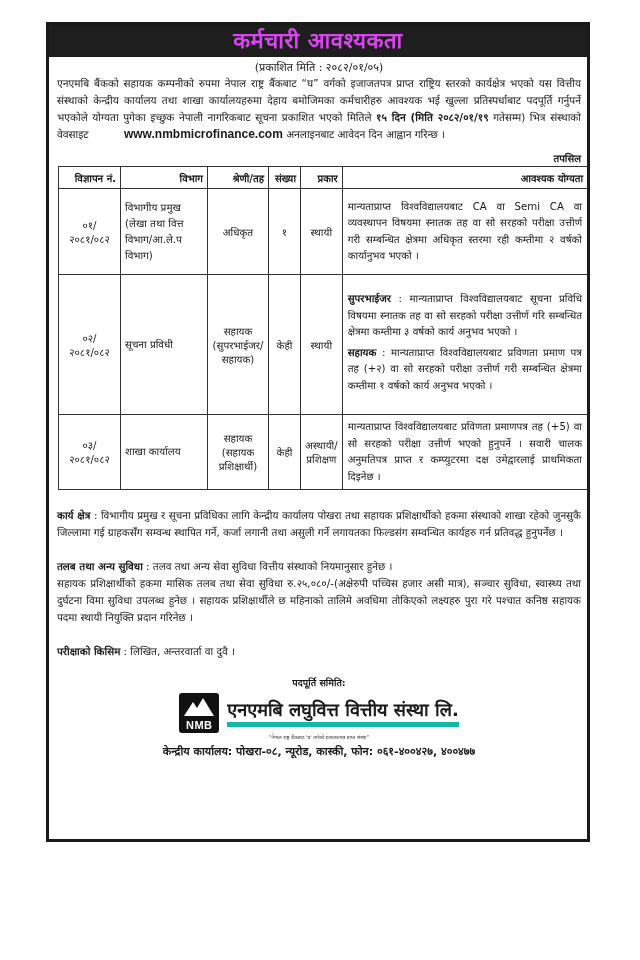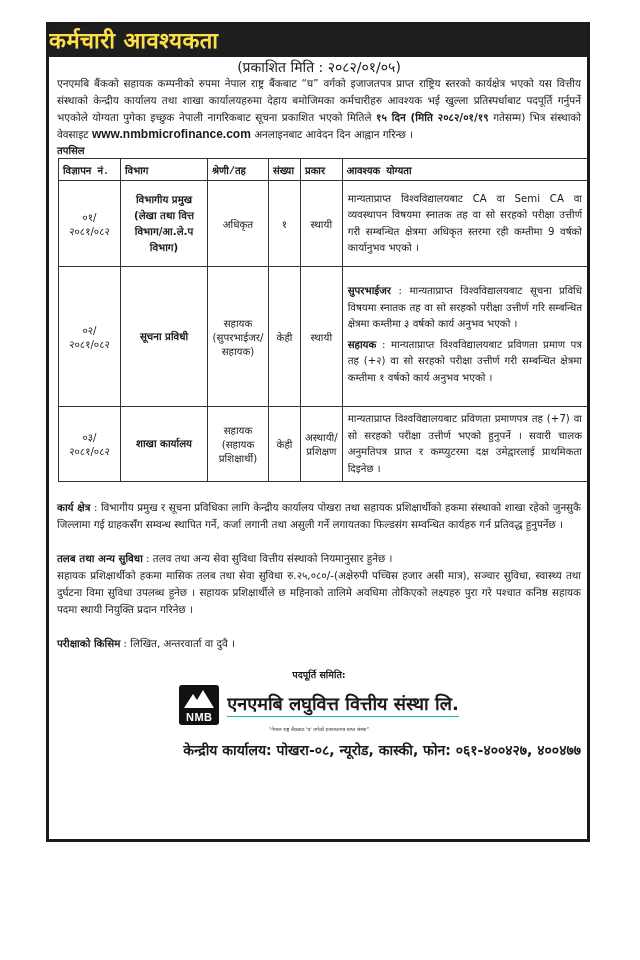--- a/index.html
+++ b/index.html
@@ -2,54 +2,54 @@
 <html><head>
 <meta charset="utf-8">
 <style>
   html, body { margin: 0; padding: 0; background: #ffffff; }
   body { width: 640px; height: 960px; position: relative; font-family: "DejaVu Sans", sans-serif; color: #1a1a1a; }
   .ad {
     position: absolute; left: 46px; top: 22px; width: 544px; height: 820px;
     border: 3px solid #1a1a1a; box-sizing: border-box; background: #fff; overflow: hidden;
   }
   .header {
-    background: #1e1e1e; color: #fde047; height: 32px; 
+    background: #1e1e1e; color: #d946ef; height: 32px; text-align: center;
     font-size: 22px; font-weight: bold; line-height: 32px; letter-spacing: 0.5px;
   }
   .inner { padding: 0 6px 0 8px; }
-  .pubdate { text-align: center; font-size: 14px; margin-top: 4px; line-height: 13px; }
+  .pubdate { text-align: center; font-size: 11px; margin-top: 4px; line-height: 13px; }
   .intro { font-size: 10.4px; line-height: 17px; text-align: justify; margin-top: 1px; }
   .intro b { font-weight: bold; }
-  .intro .url { font-family: "Liberation Sans", sans-serif; font-weight: bold; font-size: 12px; }
-  .tapsil { text-align: left; font-size: 10px; font-weight: bold; line-height: 14px; margin-top: 1px; }
+  .intro .url { font-family: "Liberation Sans", sans-serif; font-weight: bold; font-size: 12px; margin-left: 32px; }
+  .tapsil { text-align: right; font-size: 10px; font-weight: bold; line-height: 14px; margin-top: 9px; }
   table.vac { border-collapse: collapse; width: 530px; margin-left: 1px; font-size: 10.2px; }
   table.vac th, table.vac td { border: 1px solid #333; padding: 2px 4px; vertical-align: middle; }
-  table.vac th { font-weight: bold; text-align: left; height: 17px; font-size: 10px; font-family: Liberation Mono, monospace; }
+  table.vac th { font-weight: bold; text-align: right; height: 17px; font-size: 10px; }
   table.vac td.c { text-align: center; }
   table.vac td.q { text-align: justify; line-height: 16.5px; padding: 4px 5px; }
-  table.vac td.dept { font-weight: bold; text-align: center; line-height: 16px; }
+  table.vac td.dept { font-weight: normal; text-align: left; line-height: 16px; }
   .qsec { margin-bottom: 4px; }
   .qsec b { font-weight: bold; }
   .section { font-size: 10.3px; line-height: 17px; text-align: justify; margin-top: 17px; }
   .section b { font-weight: bold; }
   .exam-note { padding-left: 96px; font-size: 10.3px; line-height: 17px; }
   .ps { font-style: italic; font-weight: bold; font-size: 10px; line-height: 17px; margin-top: 3px; }
   .committee { text-align: center; font-weight: bold; font-size: 9.5px; line-height: 13px; margin-top: 16px; }
   .logo-row { display: flex; align-items: center; justify-content: center; margin-top: 4px; gap: 8px; }
   .logo-box {
     width: 40px; height: 40px; background: #111; border-radius: 3px; position: relative; overflow: hidden;
     display: flex; flex-direction: column; align-items: center; justify-content: flex-end;
   }
   .logo-box svg { position: absolute; top: 5px; left: 5px; }
   .logo-box .nmb { color: #fff; font-family: "Liberation Sans", sans-serif; font-weight: bold; font-size: 11px; margin-bottom: 2px; letter-spacing: 0.5px; }
   .org-names { display: flex; flex-direction: column; }
-  .org-np { font-size: 18px; font-weight: bold; line-height: 22px; border-bottom: 1px solid #14b8a6; padding-bottom: 1px; }
+  .org-np { font-size: 18px; font-weight: bold; line-height: 22px; border-bottom: 5px solid #14b8a6; padding-bottom: 1px; }
   .org-en { font-family: "Liberation Sans", sans-serif; font-size: 14.5px; font-weight: bold; line-height: 18px; }
   .tagline { text-align: center; font-size: 5px; line-height: 8px; color: #333; }
-  .address { text-align: right; font-size: 14px; font-weight: bold; line-height: 14px; margin-top: 10px; }
+  .address { text-align: center; font-size: 11px; font-weight: bold; line-height: 14px; margin-top: 4px; }
 </style>
 </head>
 <body>
 
 <div class="ad">
   <div class="header">कर्मचारी आवश्यकता</div>
   <div class="inner">
     <div class="pubdate">(प्रकाशित मिति : २०८२/०१/०५)</div>
 
     <div class="intro">
@@ -77,40 +77,40 @@
           <th>आवश्यक योग्यता</th>
         </tr>
       </thead>
       <tbody>
         <tr style="height:86px">
           <td class="c">०१/ २०८१/०८२</td>
           <td class="dept">विभागीय प्रमुख (लेखा तथा वित्त विभाग/आ.ले.प विभाग)</td>
           <td class="c">अधिकृत</td>
           <td class="c">१</td>
           <td class="c">स्थायी</td>
-          <td class="q">मान्यताप्राप्त विश्वविद्यालयबाट CA वा Semi CA वा व्यवस्थापन विषयमा स्नातक तह वा सो सरहको परीक्षा उत्तीर्ण गरी सम्बन्धित क्षेत्रमा अधिकृत स्तरमा रही कम्तीमा 9 वर्षको कार्यानुभव भएको ।</td>
+          <td class="q">मान्यताप्राप्त विश्वविद्यालयबाट CA वा Semi CA वा व्यवस्थापन विषयमा स्नातक तह वा सो सरहको परीक्षा उत्तीर्ण गरी सम्बन्धित क्षेत्रमा अधिकृत स्तरमा रही कम्तीमा २ वर्षको कार्यानुभव भएको ।</td>
         </tr>
         <tr style="height:140px">
           <td class="c">०२/ २०८१/०८२</td>
           <td class="dept">सूचना प्रविधी</td>
           <td class="c">सहायक (सुपरभाईजर/ सहायक)</td>
           <td class="c">केही</td>
           <td class="c">स्थायी</td>
           <td class="q">
             <div class="qsec"><b>सुपरभाईजर</b><span> : मान्यताप्राप्त विश्वविद्यालयबाट सूचना प्रविधि विषयमा स्नातक तह वा सो सरहको परीक्षा उत्तीर्ण गरि सम्बन्धित क्षेत्रमा कम्तीमा ३ वर्षको कार्य अनुभव भएको ।</span></div>
             <div class="qsec"><b>सहायक</b><span> : मान्यताप्राप्त विश्वविद्यालयबाट प्रविणता प्रमाण पत्र तह (+२) वा सो सरहको परीक्षा उत्तीर्ण गरी सम्बन्धित क्षेत्रमा कम्तीमा १ वर्षको कार्य अनुभव भएको ।</span></div>
           </td>
         </tr>
         <tr style="height:72px">
           <td class="c">०३/ २०८१/०८२</td>
           <td class="dept">शाखा कार्यालय</td>
           <td class="c">सहायक (सहायक प्रशिक्षार्थी)</td>
           <td class="c">केही</td>
           <td class="c">अस्थायी/ प्रशिक्षण</td>
-          <td class="q">मान्यताप्राप्त विश्वविद्यालयबाट प्रविणता प्रमाणपत्र तह (+7) वा सो सरहको परीक्षा उत्तीर्ण भएको हुनुपर्ने । सवारी चालक अनुमतिपत्र प्राप्त र कम्प्युटरमा दक्ष उमेद्वारलाई प्राथमिकता दिइनेछ ।</td>
+          <td class="q">मान्यताप्राप्त विश्वविद्यालयबाट प्रविणता प्रमाणपत्र तह (+5) वा सो सरहको परीक्षा उत्तीर्ण भएको हुनुपर्ने । सवारी चालक अनुमतिपत्र प्राप्त र कम्प्युटरमा दक्ष उमेद्वारलाई प्राथमिकता दिइनेछ ।</td>
         </tr>
       </tbody>
     </table>
 
     <div class="section">
       <b>कार्य क्षेत्र</b><span> : विभागीय प्रमुख र सूचना प्रविधिका लागि केन्द्रीय कार्यालय पोखरा तथा सहायक प्रशिक्षार्थीको हकमा संस्थाको शाखा रहेको जुनसुकै जिल्लामा गई ग्राहकसँग सम्वन्ध स्थापित गर्ने, कर्जा लगानी तथा असुली गर्ने लगायतका फिल्डसंग सम्वन्धित कार्यहरु गर्न प्रतिवद्ध हुनुपर्नेछ ।</span>
     </div>
 
 
     <div class="section">

